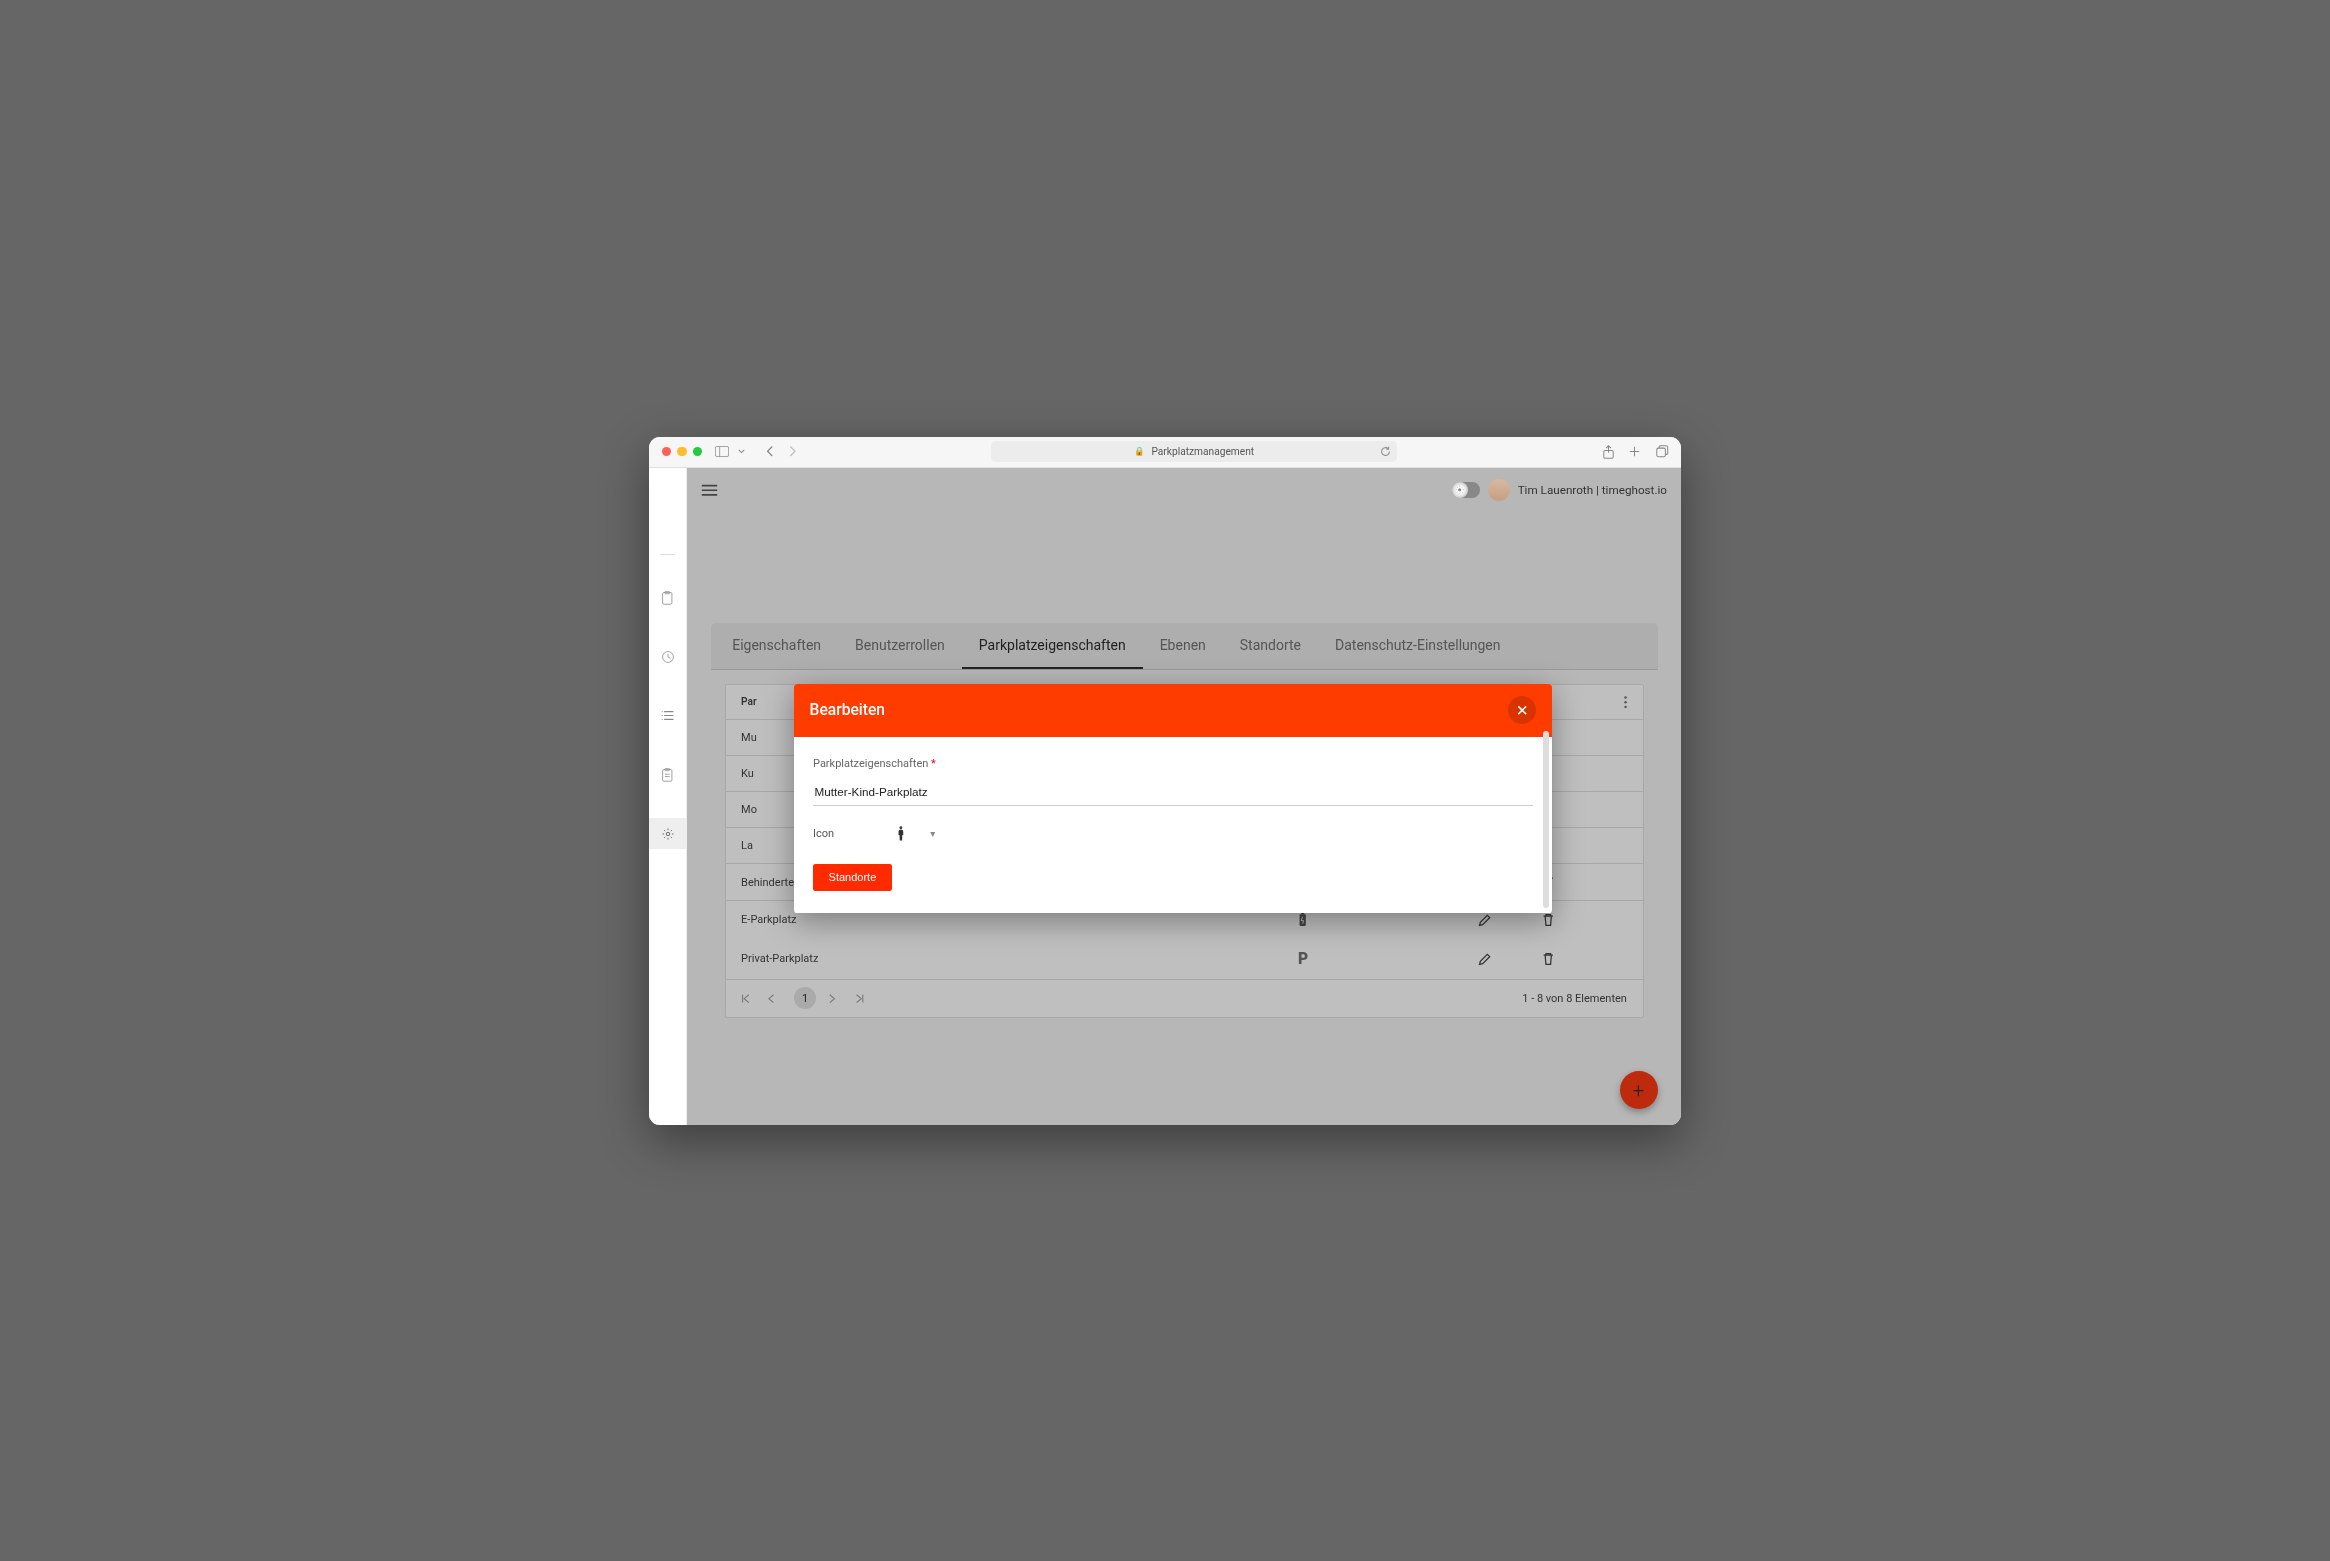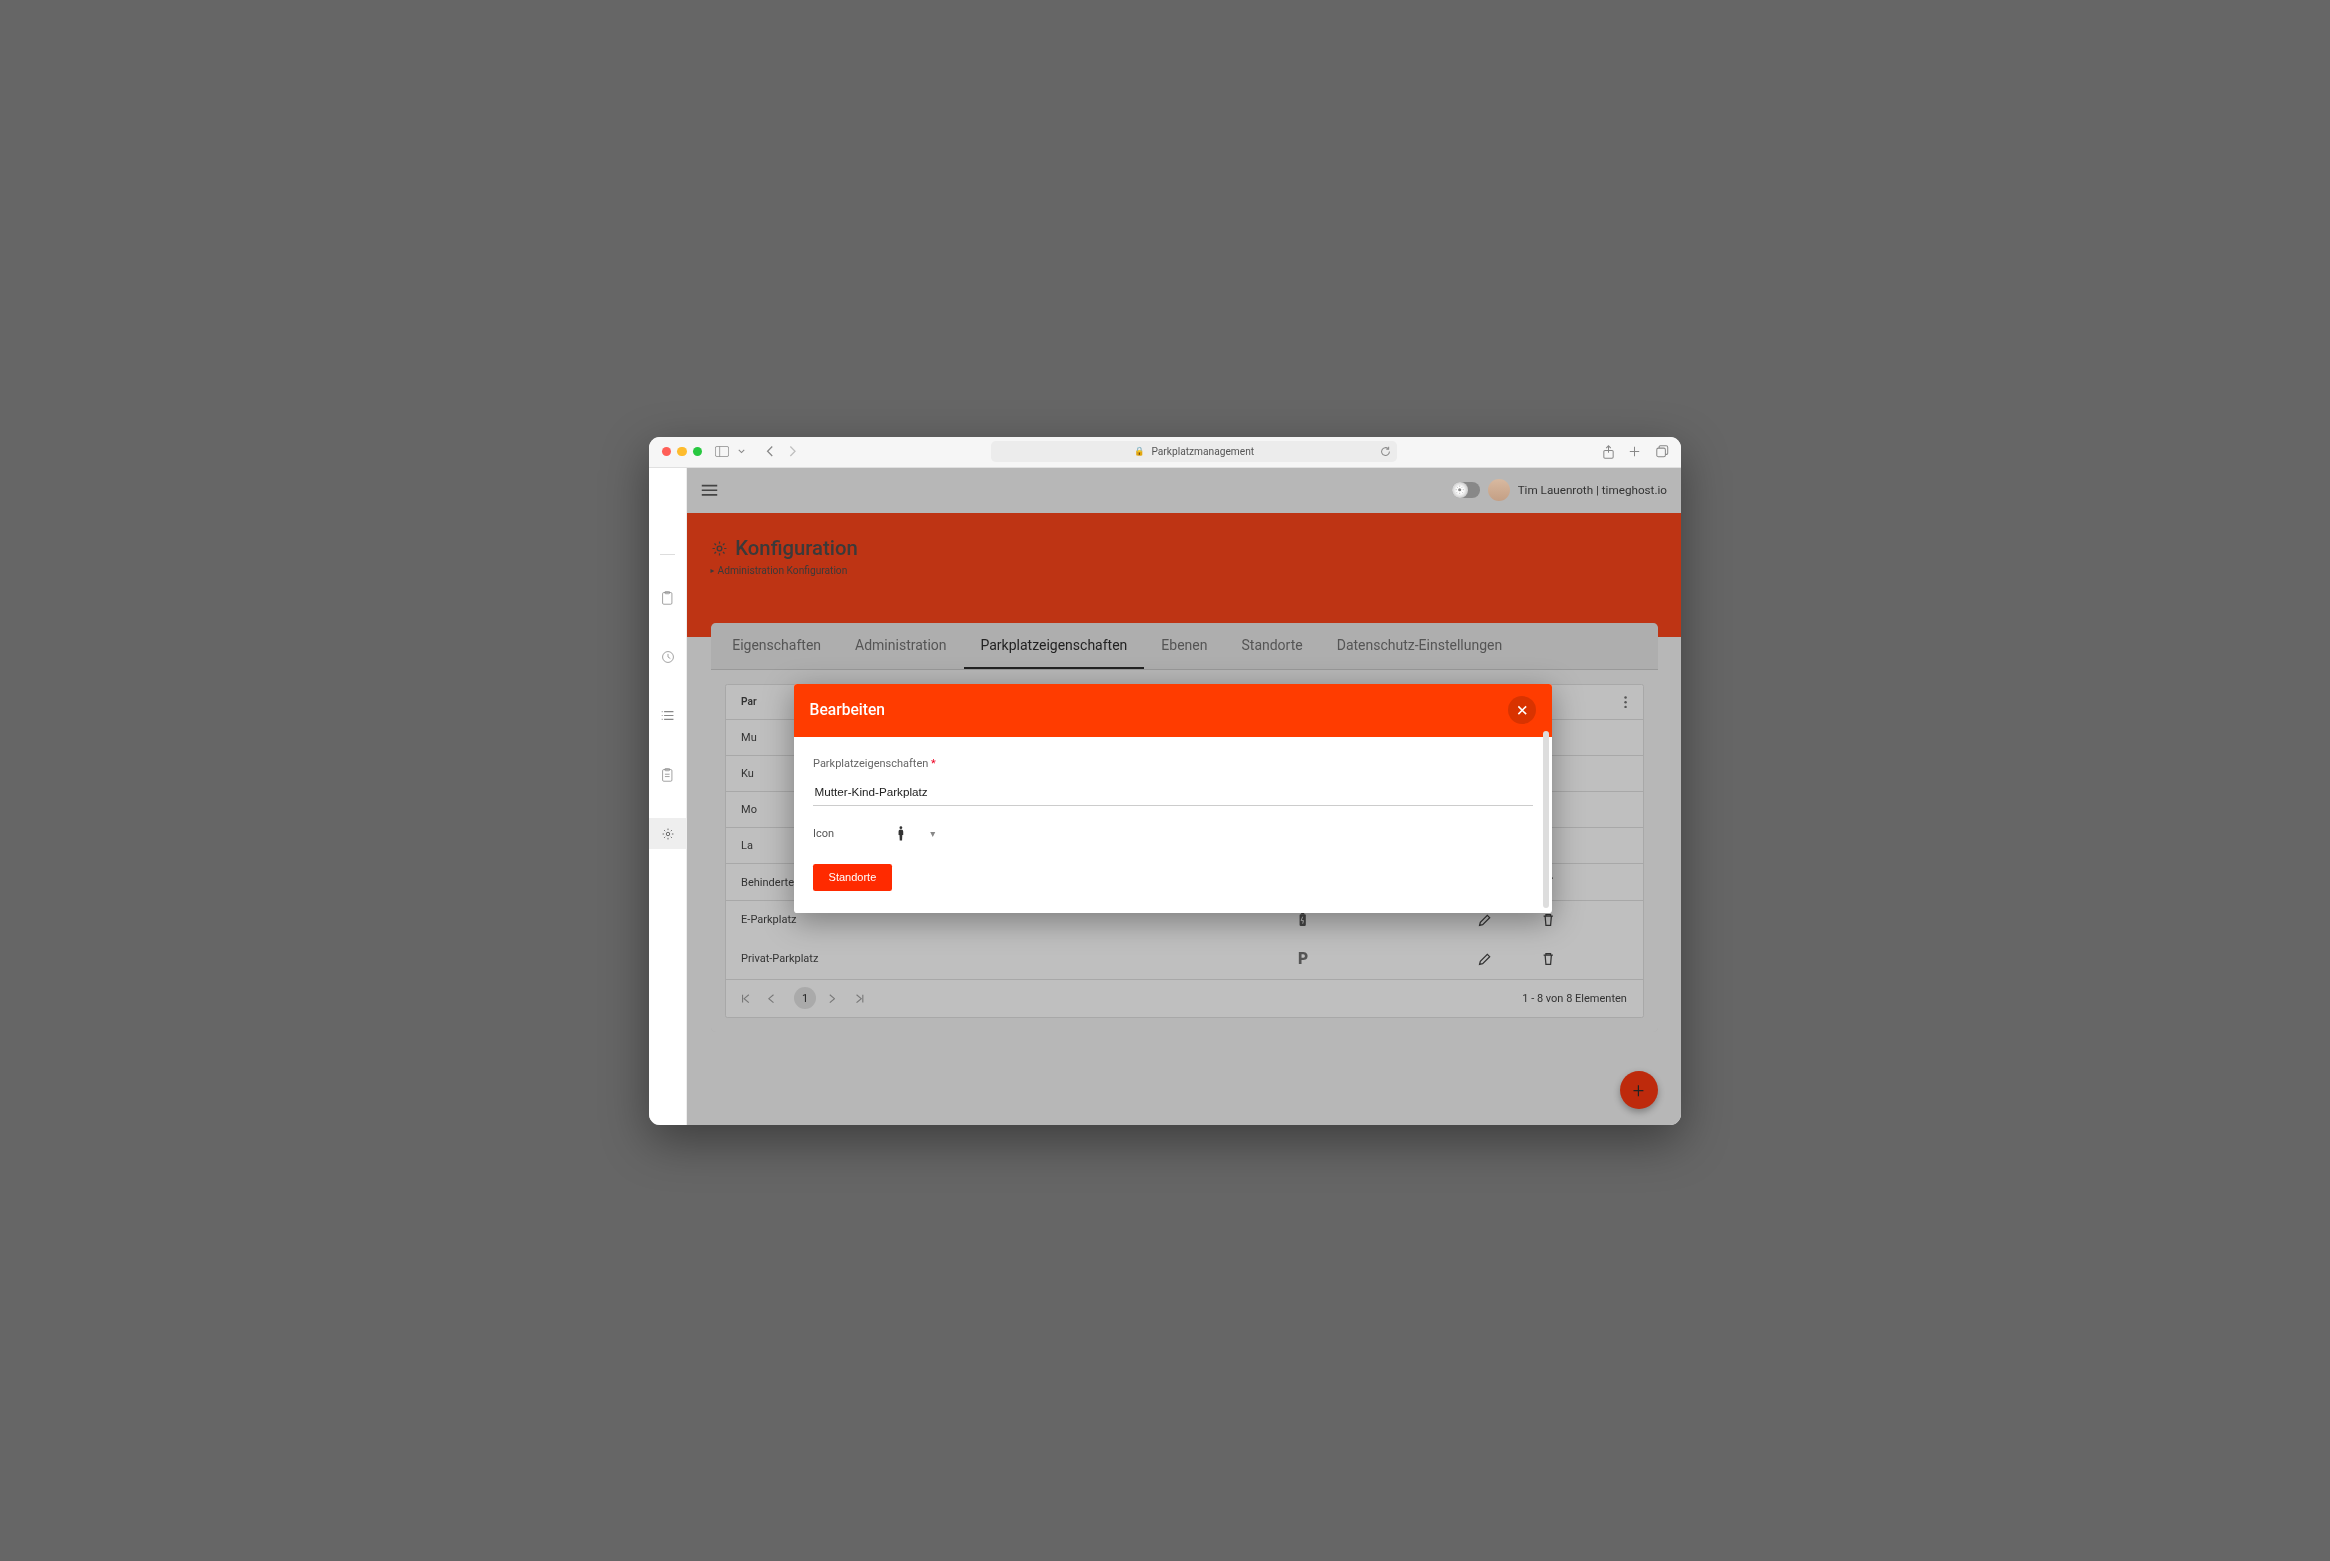--- a/index.html
+++ b/index.html
@@ -386,39 +386,25 @@
                     <path d="M6 1v1M6 10v1M1 6h1M10 6h1M2.5 2.5l.7.7M8.8 8.8l.7.7M9.5 2.5l-.7.7M3.2 8.8l-.7.7"></path>
                   </g>
                 </svg>
             </span>
           </span>
           <span class="avatar"></span>
           <span>Tim Lauenroth | timeghost.io</span>
         </div>
       </div>
 
-      <div class="hero">
-        <div class="hero-title">
-          <span>
-            <svg width="17" height="17" viewBox="0 0 22 22">
-                <circle cx="11" cy="11" r="3" fill="none" stroke="currentColor" stroke-width="1.6"></circle>
-                <path d="M11 2v3M11 17v3M2 11h3M17 11h3M4.5 4.5l2 2M15.5 15.5l2 2M17.5 4.5l-2 2M6.5 15.5l-2 2" stroke="currentColor" stroke-width="1.6"></path>
-              </svg>
-          </span>
-          <span>Konfiguration</span>
-        </div>
-        <div class="hero-sub">
-          <span>Administration Konfiguration</span>
-        </div>
-      </div>
 
       <div class="panel">
         <div class="tabs">
           <div class="tab">Eigenschaften</div>
-          <div class="tab">Administration</div>
+          <div class="tab">Benutzerrollen</div>
           <div class="tab active">Parkplatzeigenschaften</div>
           <div class="tab">Ebenen</div>
           <div class="tab">Standorte</div>
           <div class="tab">Datenschutz-Einstellungen</div>
         </div>
 
         <div class="data-zone">
           <div class="table-card">
             <div class="table-head">
               <span>Par</span>

